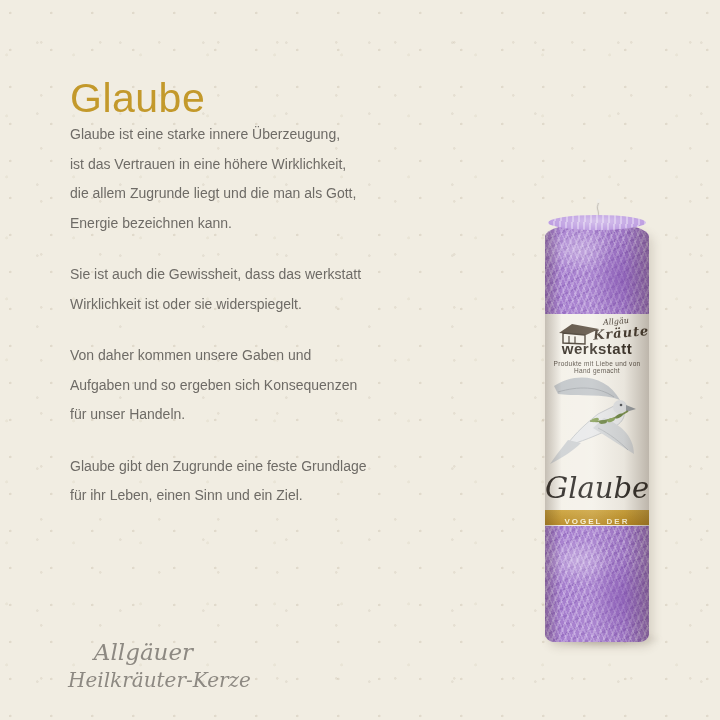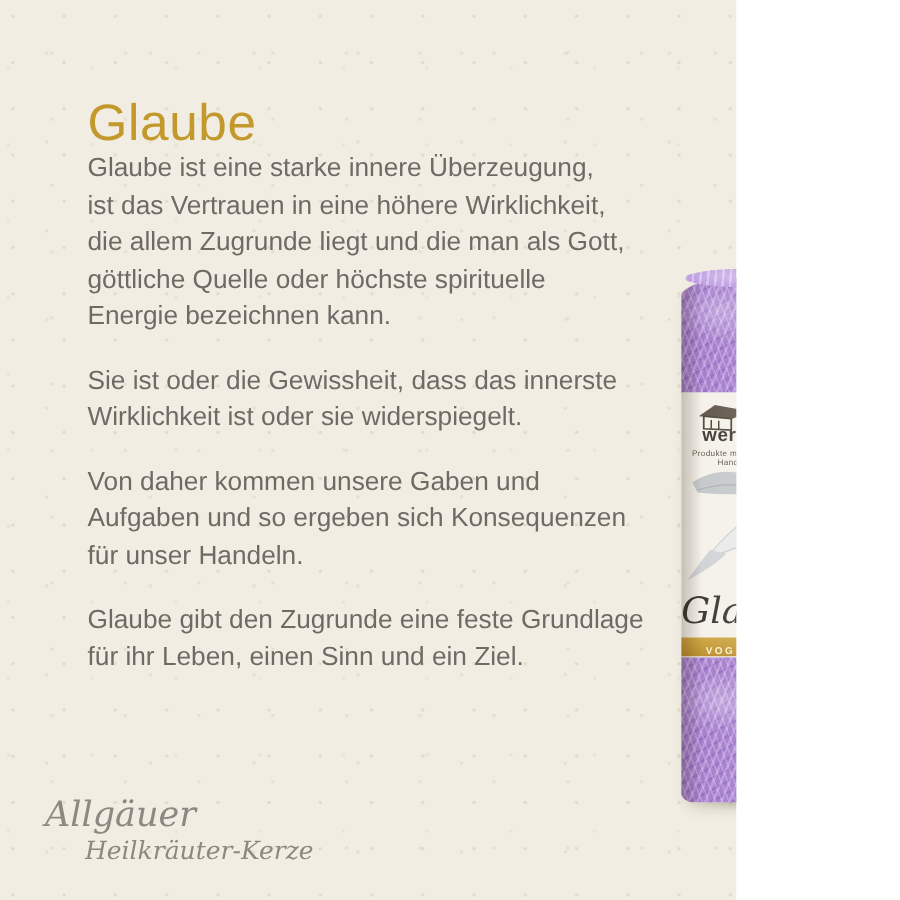--- a/index.html
+++ b/index.html
@@ -1,18 +1,18 @@
 <!DOCTYPE html>
 <html><head>
 <meta charset="utf-8">
 <style>
   html,body{margin:0;padding:0;}
   .page{
     position:relative;
-    width:589px;height:720px;
+    width:720px;height:720px;
     overflow:hidden;
     background-color:#f1ede2;
     background-image:
       radial-gradient(circle at 25% 35%, rgba(139,119,85,0.16) 0 1px, transparent 1.6px),
       radial-gradient(circle at 70% 80%, rgba(139,119,85,0.12) 0 1px, transparent 1.6px),
       radial-gradient(circle at 45% 60%, rgba(120,100,70,0.10) 0 1px, transparent 1.6px),
       radial-gradient(circle at 10% 90%, rgba(170,150,110,0.10) 0 1.2px, transparent 1.8px);
     background-size:41px 37px,59px 53px,83px 71px,67px 61px;
     font-family:"Liberation Sans",sans-serif;
   }
@@ -20,30 +20,30 @@
   .title{
     position:absolute;left:70px;top:48px;
     font-size:41px;font-weight:400;letter-spacing:0.5px;
     color:#c3992b;
   }
   
   .copy{position:absolute;left:70px;top:120px;width:460px;}
   .copy p{margin:0 0 22px 0;}
   .copy .ln{
     display:block;
-    font-size:21px;line-height:29.5px;color:#6e6b66;
+    font-size:14px;line-height:29.5px;color:#6e6b66;
     white-space:nowrap;
   }
   
   .watermark{
     position:absolute;left:36px;top:638px;
     font-family:"DejaVu Serif",serif;font-style:italic;
     color:#8d8982;
   }
-  .watermark .wm1{display:block;font-size:28px;line-height:28px;}
+  .watermark .wm1{display:block;font-size:23px;line-height:28px;text-align:center;}
   .watermark .wm2{display:block;font-size:20px;line-height:28px;margin-left:32px;}
   
   .candle{position:absolute;left:545px;top:198px;width:104px;height:444px;}
   .candle-shadow{
     position:absolute;left:528px;top:626px;width:168px;height:26px;
     background:radial-gradient(ellipse 50% 50% at 45% 50%, rgba(95,80,60,0.35), rgba(95,80,60,0) 70%);
     filter:blur(2px);
   }
   .wick{position:absolute;left:46px;top:0;}
   .body{
@@ -123,25 +123,24 @@
 
 <div class="page">
 
   <h1 class="title">Glaube</h1>
 
   <div class="copy">
     <p>
       <span class="ln">Glaube ist eine starke innere Überzeugung,</span>
       <span class="ln">ist das Vertrauen in eine höhere Wirklichkeit,</span>
       <span class="ln">die allem Zugrunde liegt und die man als Gott,</span>
-      <span class="ln">göttliche Quelle oder höchste spirituelle</span>
       <span class="ln">Energie bezeichnen kann.</span>
     </p>
     <p>
-      <span class="ln">Sie ist oder die Gewissheit, dass das innerste</span>
+      <span class="ln">Sie ist auch die Gewissheit, dass das werkstatt</span>
       <span class="ln">Wirklichkeit ist oder sie widerspiegelt.</span>
     </p>
     <p>
       <span class="ln">Von daher kommen unsere Gaben und</span>
       <span class="ln">Aufgaben und so ergeben sich Konsequenzen</span>
       <span class="ln">für unser Handeln.</span>
     </p>
     <p>
       <span class="ln">Glaube gibt den Zugrunde eine feste Grundlage</span>
       <span class="ln">für ihr Leben, einen Sinn und ein Ziel.</span>

